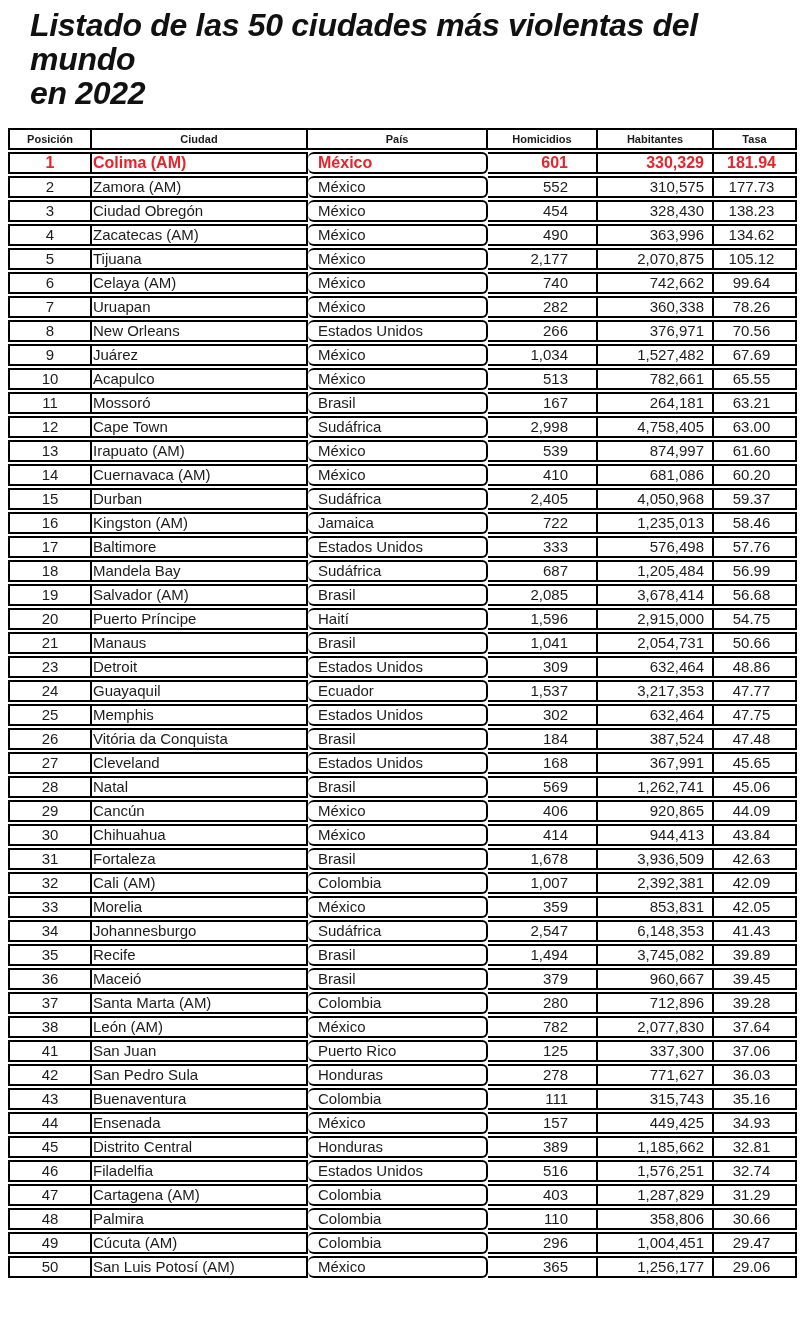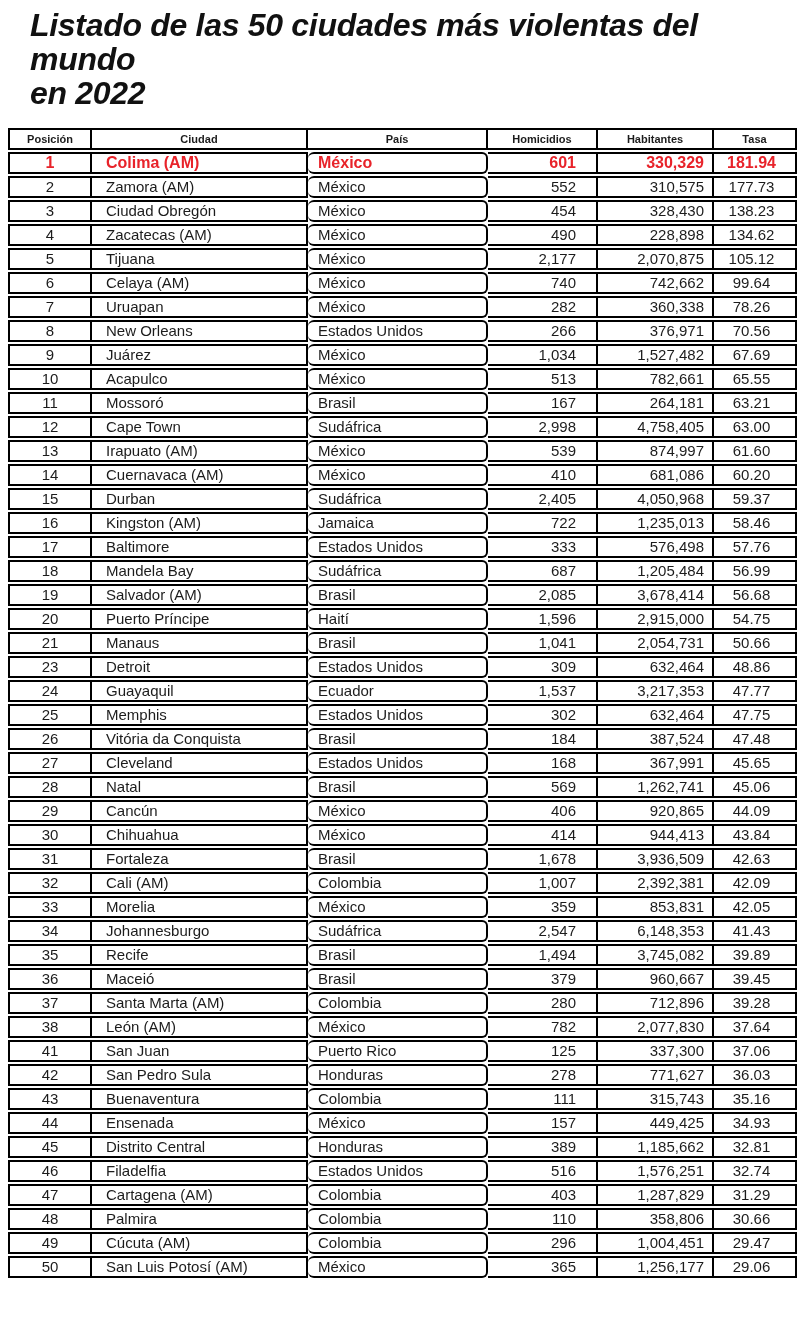--- a/index.html
+++ b/index.html
@@ -48,23 +48,23 @@
   }
   th:first-child, td:first-child {
     border-left: 2px solid #000;
   }
   thead th {
     font-weight: bold;
     text-align: center;
     font-size: 11px;
   }
   td.col-pos     { text-align: center; }
-  td.col-city    { text-align: left;  padding-left: 14px; }
+  td.col-city    { text-align: left;  padding-left: 1px; }
   td.col-country { text-align: left;  padding-left: 10px; border-radius: 6px; }
-  td.col-hom     { text-align: right; padding-right: 20px; }
+  td.col-hom     { text-align: right; padding-right: 28px; }
   td.col-hab     { text-align: right; padding-right: 8px; }
   td.col-tasa    { text-align: center; padding-right: 8px; }
   td.col-city, td.col-country { padding-right: 2px; }
   td.col-hom, td.col-hab, td.col-tasa { padding-left: 2px; }
   tr.highlight td {
     color: var(--accent, #e8232a);
     font-weight: bold;
     font-size: 16px;
   }
 </style>
@@ -117,21 +117,21 @@
           <td class="col-country">México</td>
           <td class="col-hom">454</td>
           <td class="col-hab">328,430</td>
           <td class="col-tasa">138.23</td>
         </tr>
         <tr>
           <td class="col-pos">4</td>
           <td class="col-city">Zacatecas (AM)</td>
           <td class="col-country">México</td>
           <td class="col-hom">490</td>
-          <td class="col-hab">228,898</td>
+          <td class="col-hab">363,996</td>
           <td class="col-tasa">134.62</td>
         </tr>
         <tr>
           <td class="col-pos">5</td>
           <td class="col-city">Tijuana</td>
           <td class="col-country">México</td>
           <td class="col-hom">2,177</td>
           <td class="col-hab">2,070,875</td>
           <td class="col-tasa">105.12</td>
         </tr>

